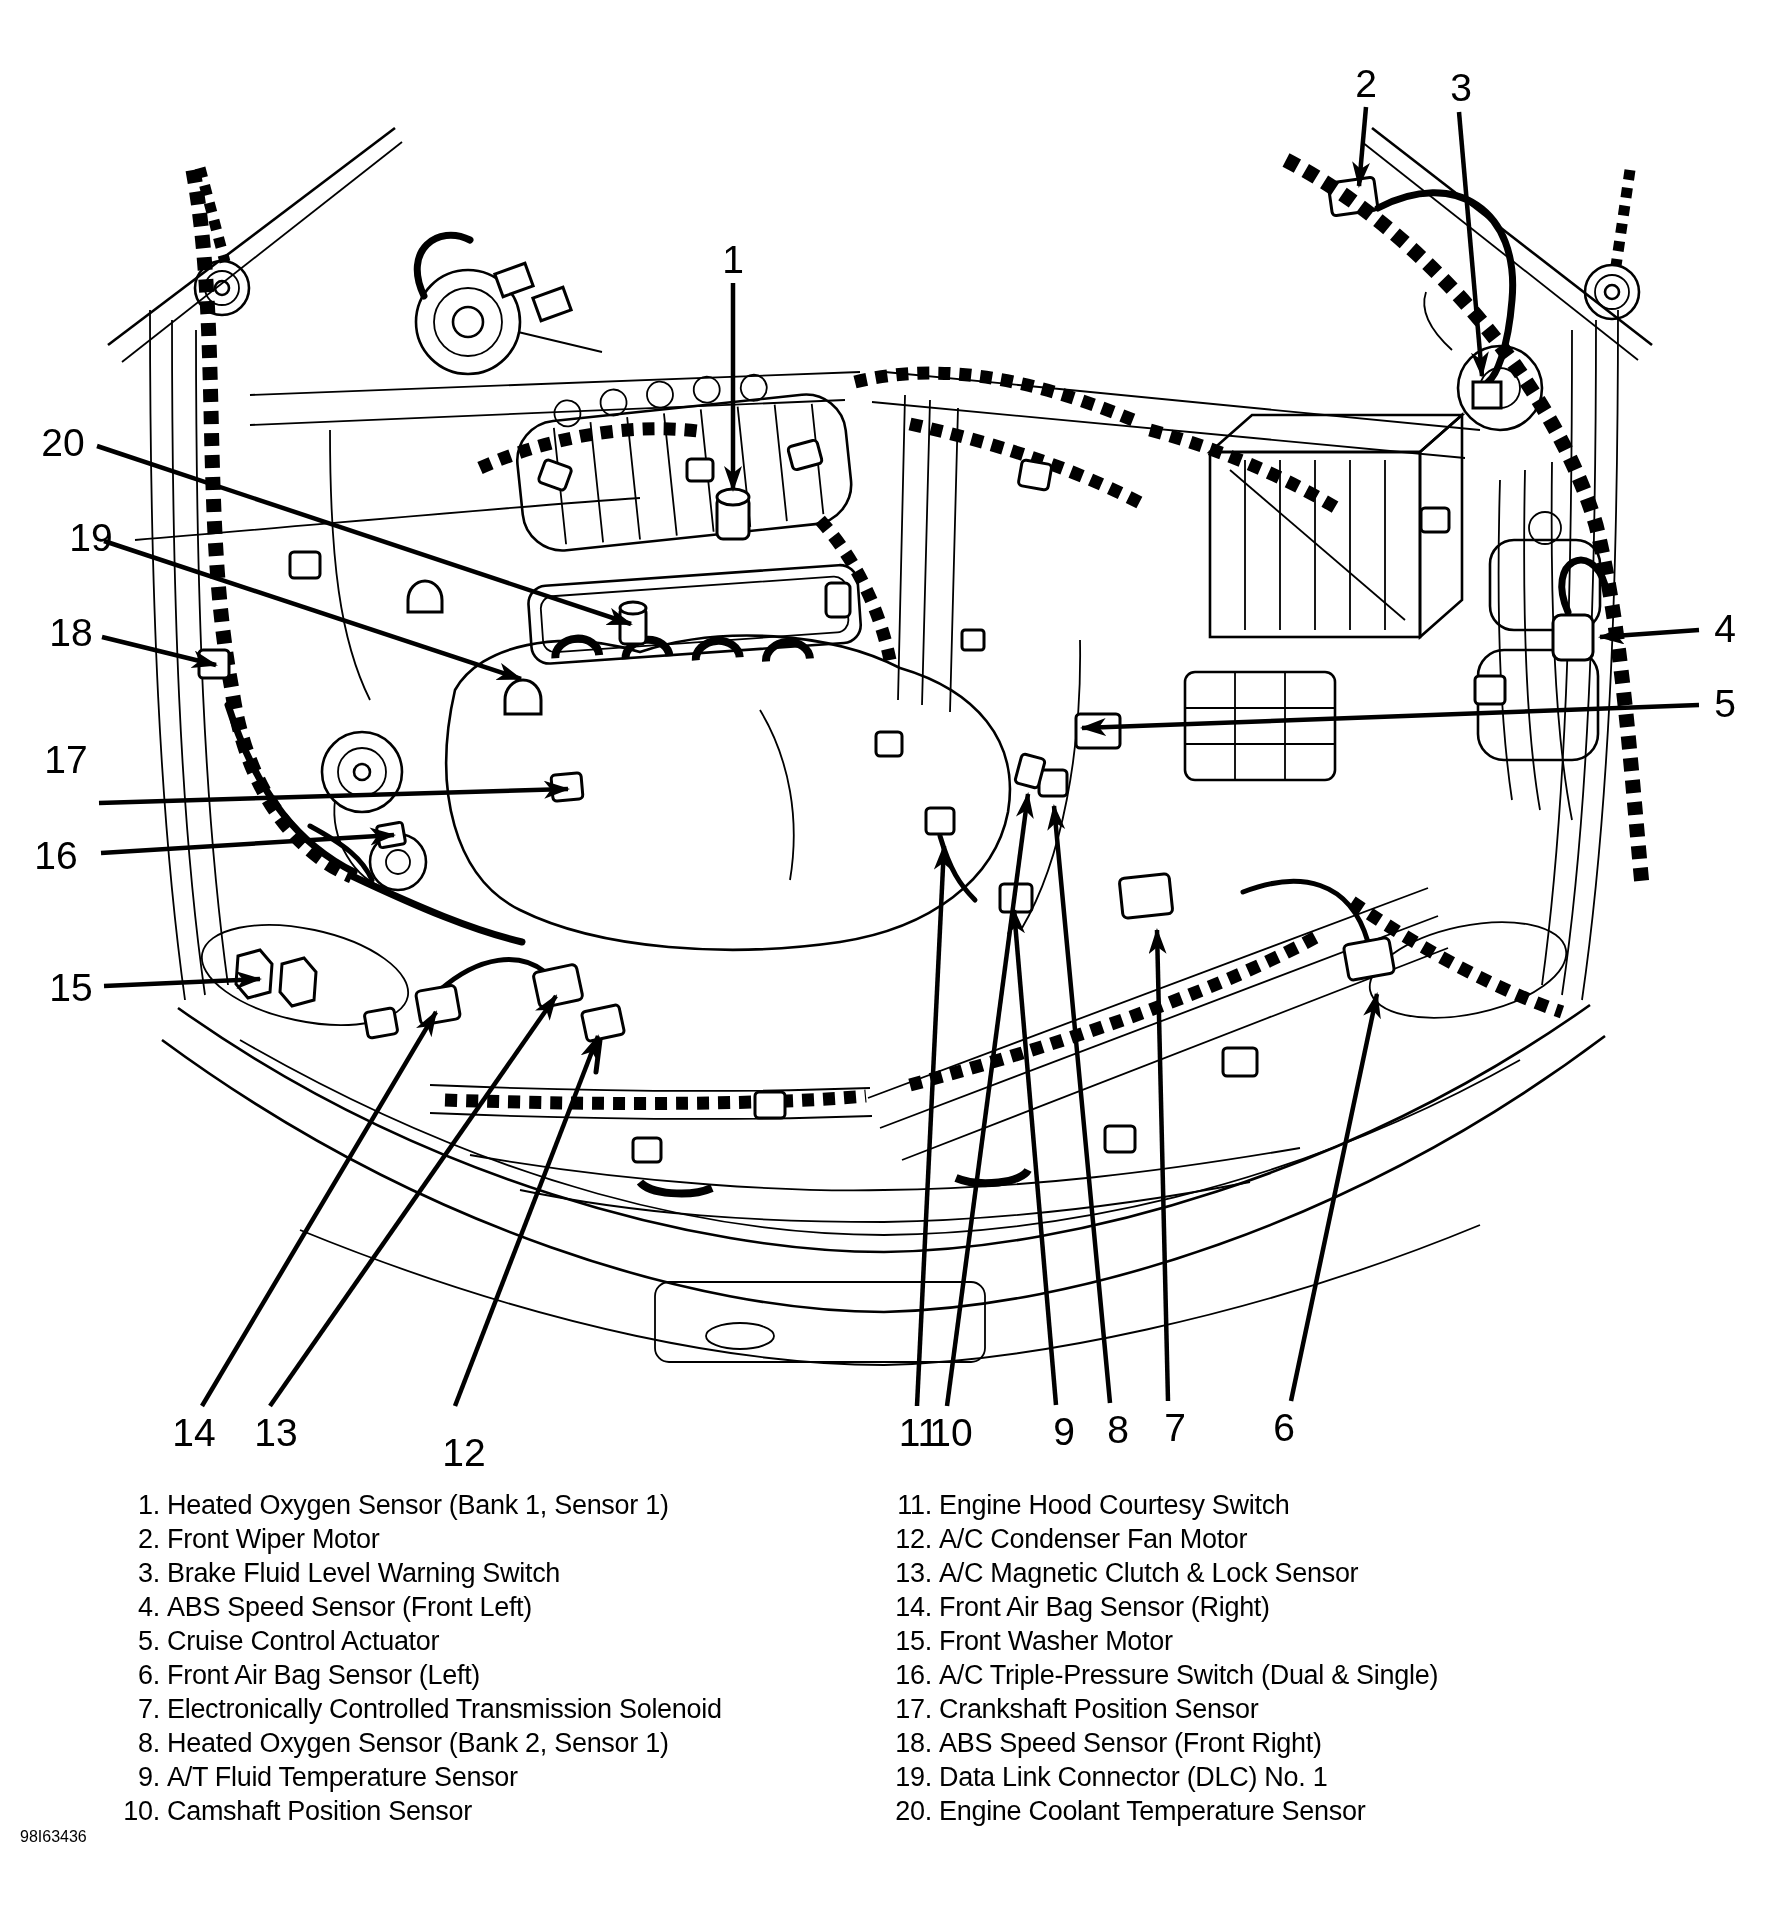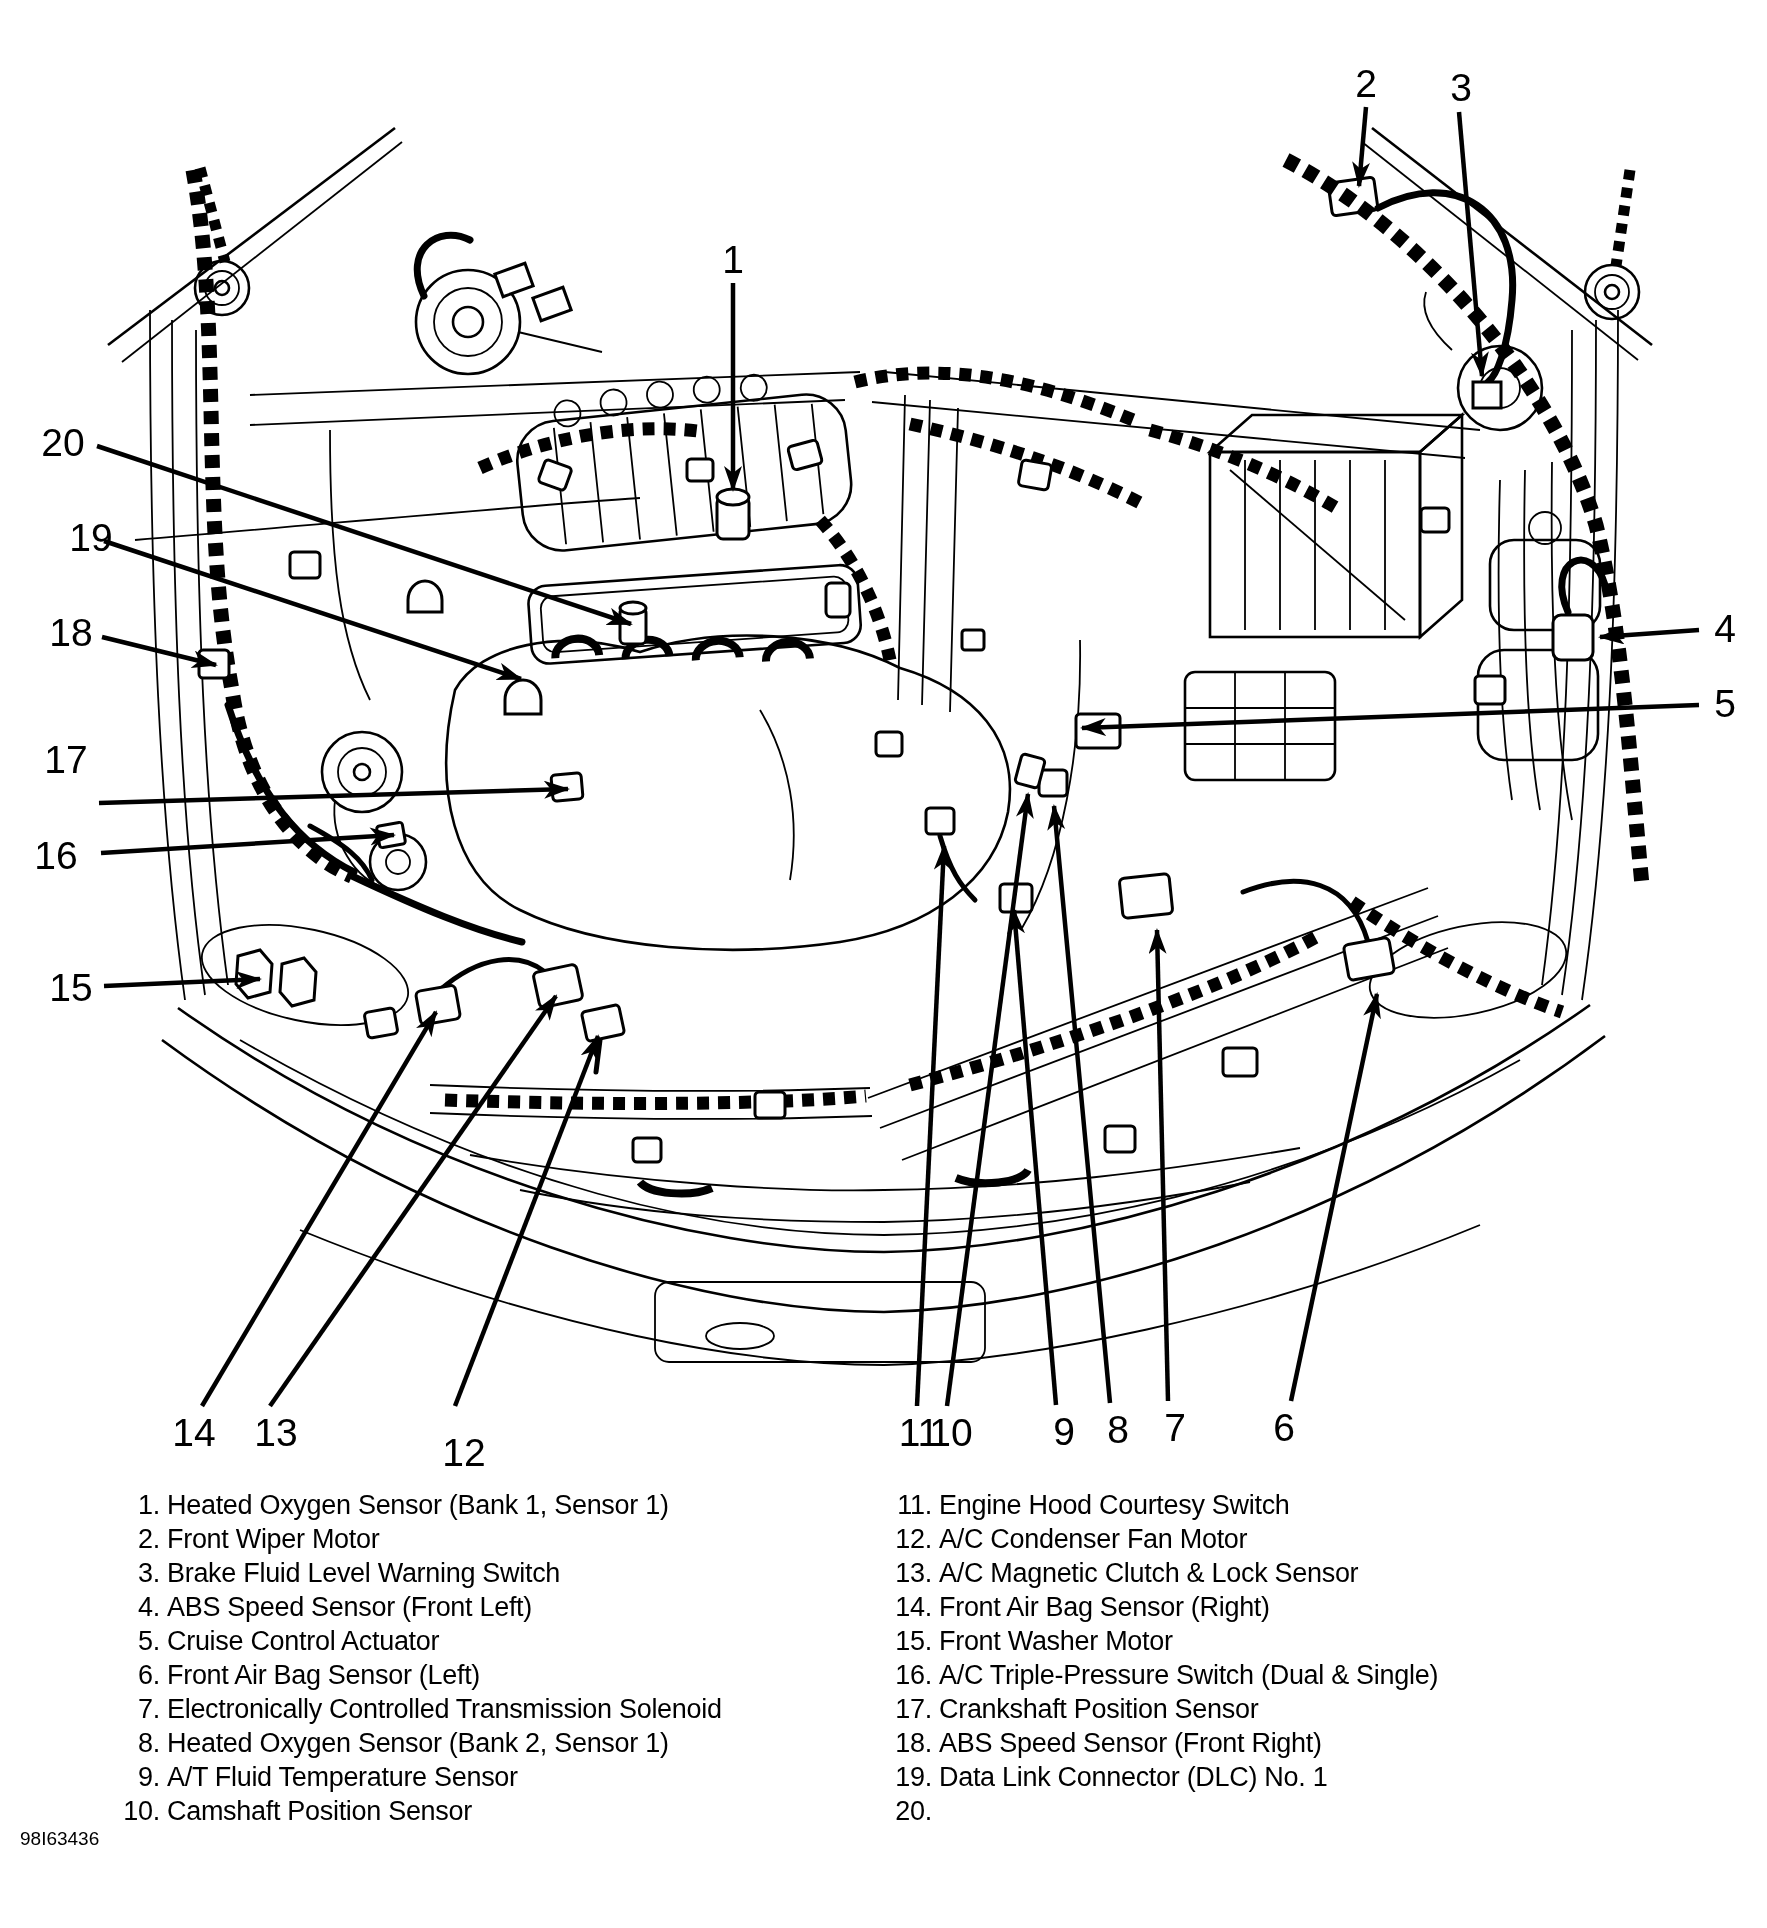--- a/index.html
+++ b/index.html
@@ -9,21 +9,21 @@
   .callout{position:absolute;transform:translate(-50%,-50%);font-size:39px;line-height:1;
            color:#000;font-family:"Liberation Sans",sans-serif;}
   #legend{position:absolute;top:1488px;left:0;width:1767px;font-size:27px;line-height:34px;
           letter-spacing:-0.3px;}
   .legend-col{position:absolute;top:0;}
   #legend-left{left:96px;width:780px;}
   #legend-right{left:868px;width:860px;}
   .legend-row{display:flex;}
   .legend-num{width:64px;text-align:right;flex:0 0 64px;}
   .legend-label{padding-left:7px;white-space:nowrap;}
-  #figure-code{position:absolute;left:20px;top:1828px;font-size:19px;letter-spacing:0;}
+  #figure-code{position:absolute;left:20px;top:1828px;font-size:16px;letter-spacing:0;}
   svg line.leader{stroke:#000;stroke-width:4.5;}
   svg .thin{fill:none;stroke:#000;stroke-width:1.8;}
   svg .med{fill:none;stroke:#000;stroke-width:2.6;}
   svg .box{fill:#fff;stroke:#000;stroke-width:3;}
   svg .cable{fill:none;stroke:#000;stroke-width:7;stroke-linecap:round;}
   svg .cable5{fill:none;stroke:#000;stroke-width:5;stroke-linecap:round;}
   svg .bead{fill:none;stroke:#000;stroke-width:15;stroke-dasharray:13 9;}
   svg .bead13{fill:none;stroke:#000;stroke-width:13;stroke-dasharray:12 9;}
   svg .bead11{fill:none;stroke:#000;stroke-width:11;stroke-dasharray:10 8;}
   svg .loop{fill:none;stroke:#000;stroke-width:8;}
@@ -356,18 +356,19 @@
         <div class="legend-row">
           <span class="legend-num">18.</span>
           <span class="legend-label">ABS Speed Sensor (Front Right)</span>
         </div>
         <div class="legend-row">
           <span class="legend-num">19.</span>
           <span class="legend-label">Data Link Connector (DLC) No. 1</span>
         </div>
         <div class="legend-row">
           <span class="legend-num">20.</span>
+          <span class="legend-label">Engine Coolant Temperature Sensor</span>
         </div>
       </div>
   </div>
 
   <div id="figure-code">98I63436</div>
 </div>
 
 </body></html>

